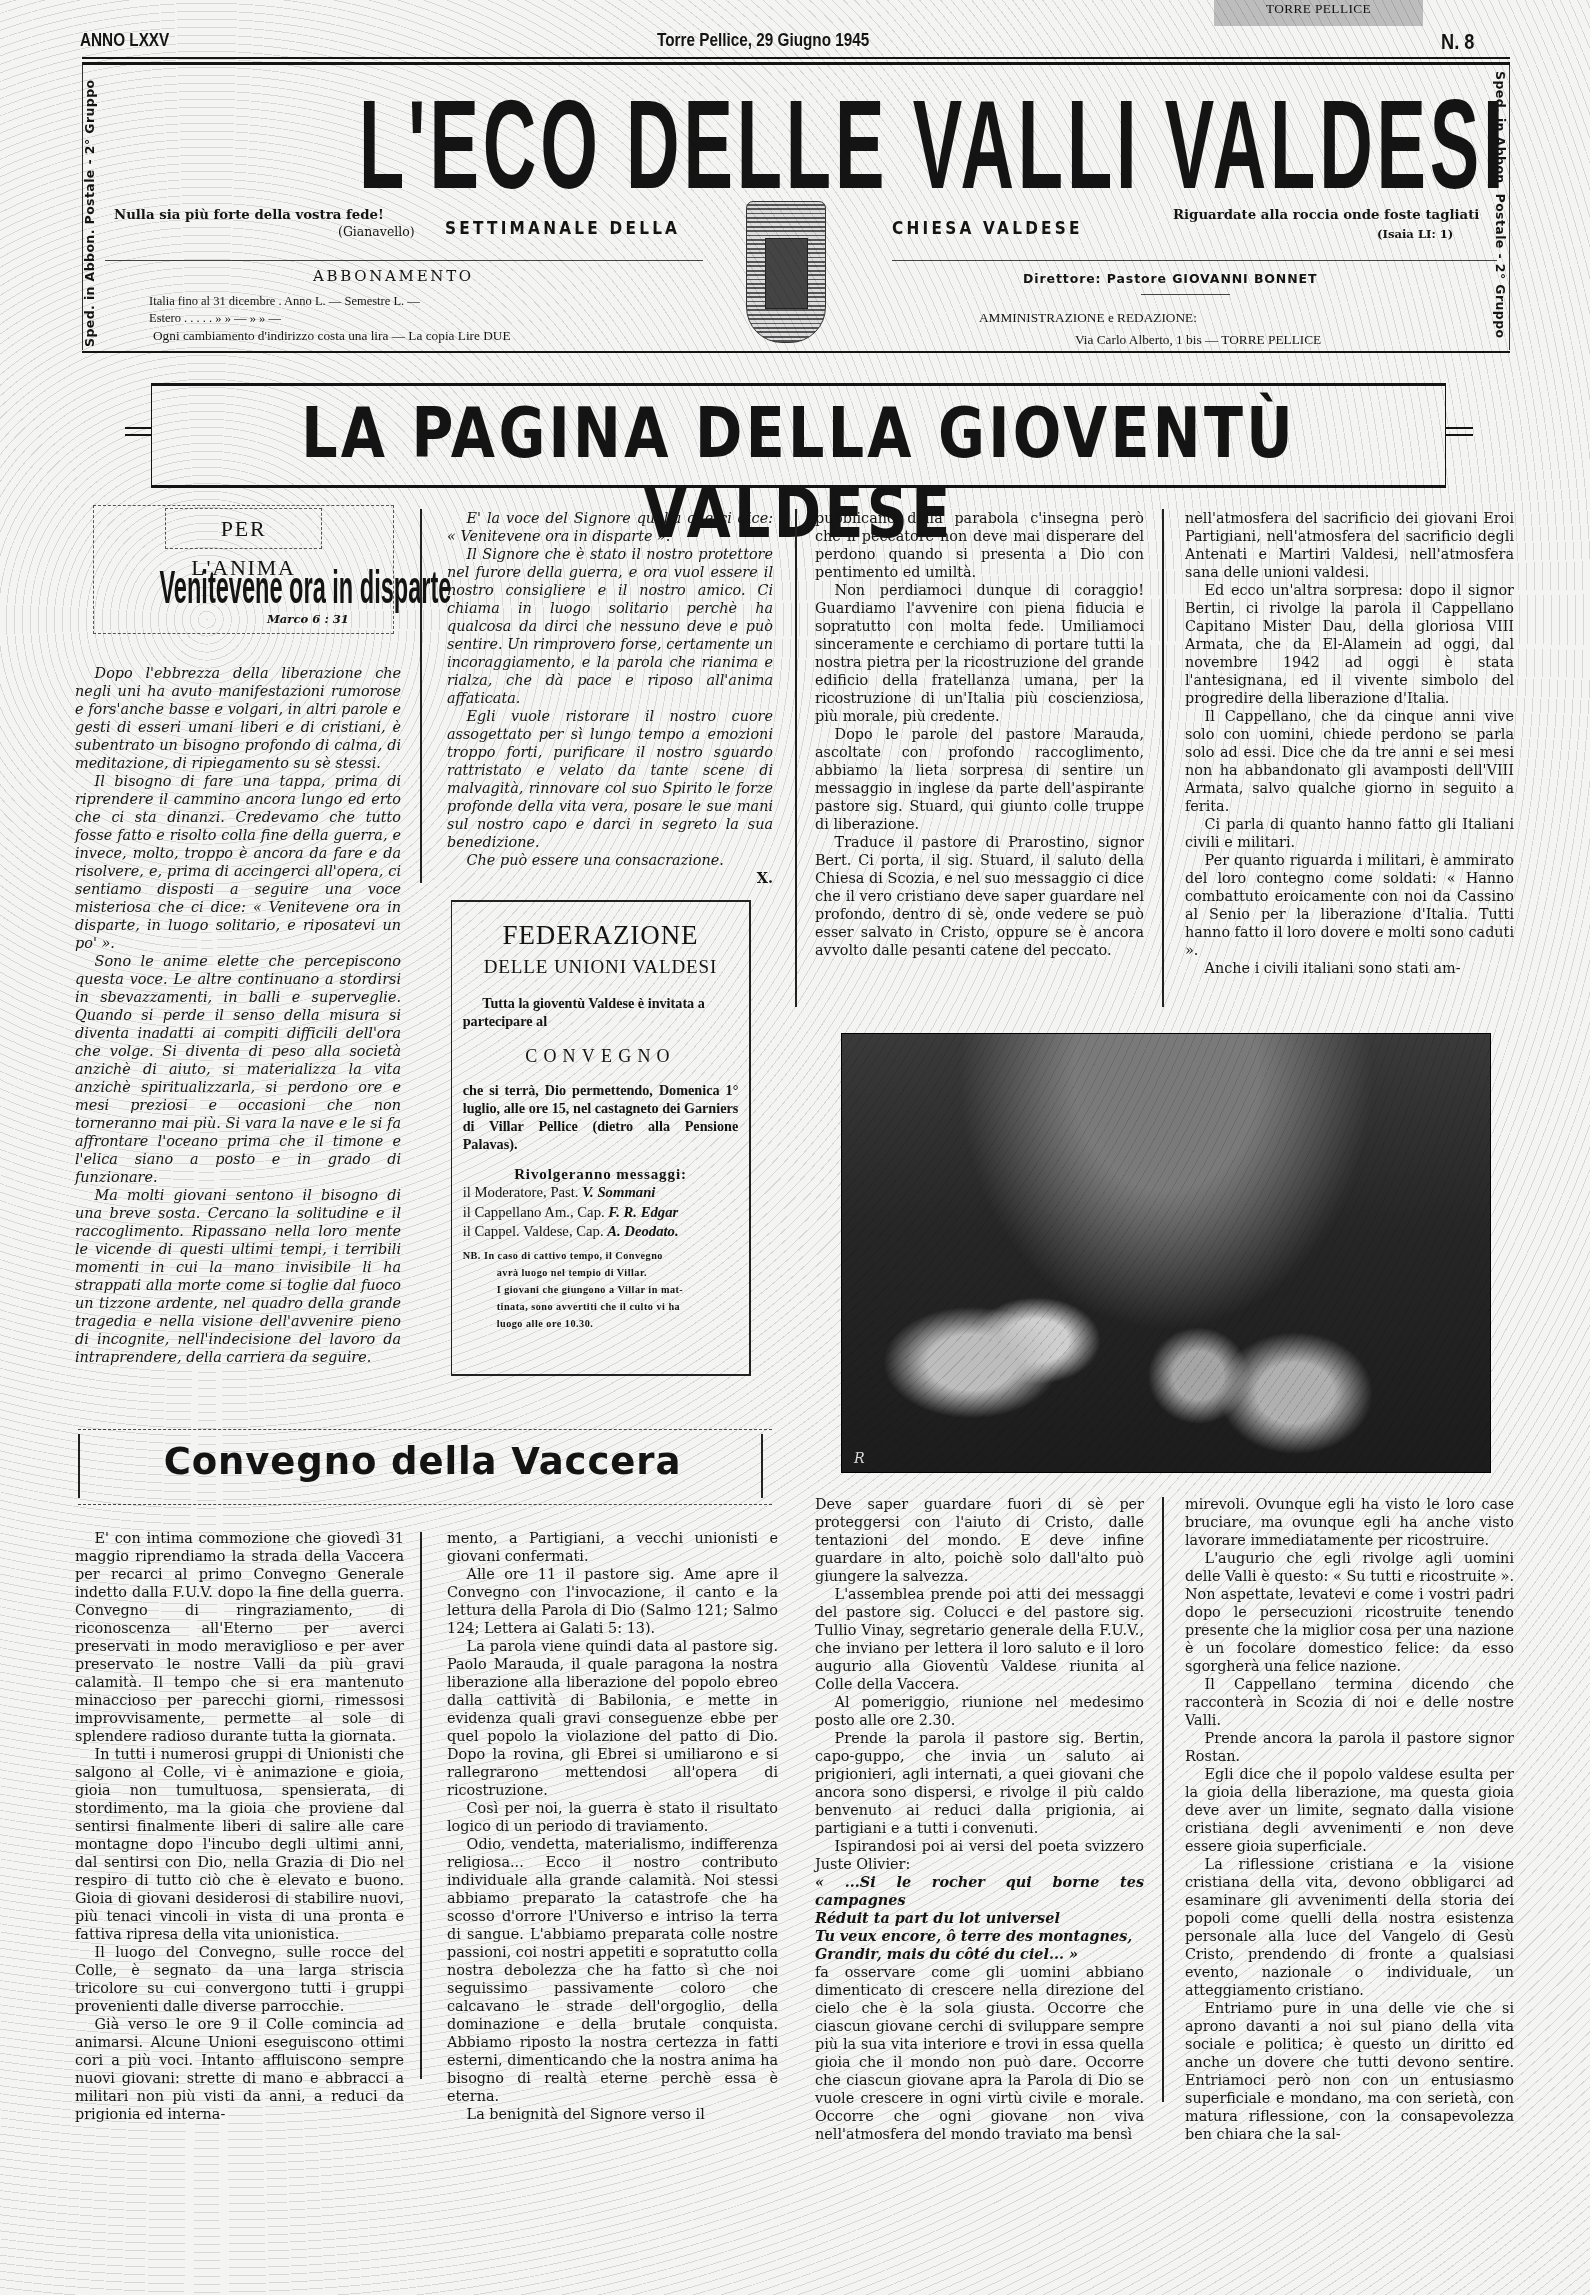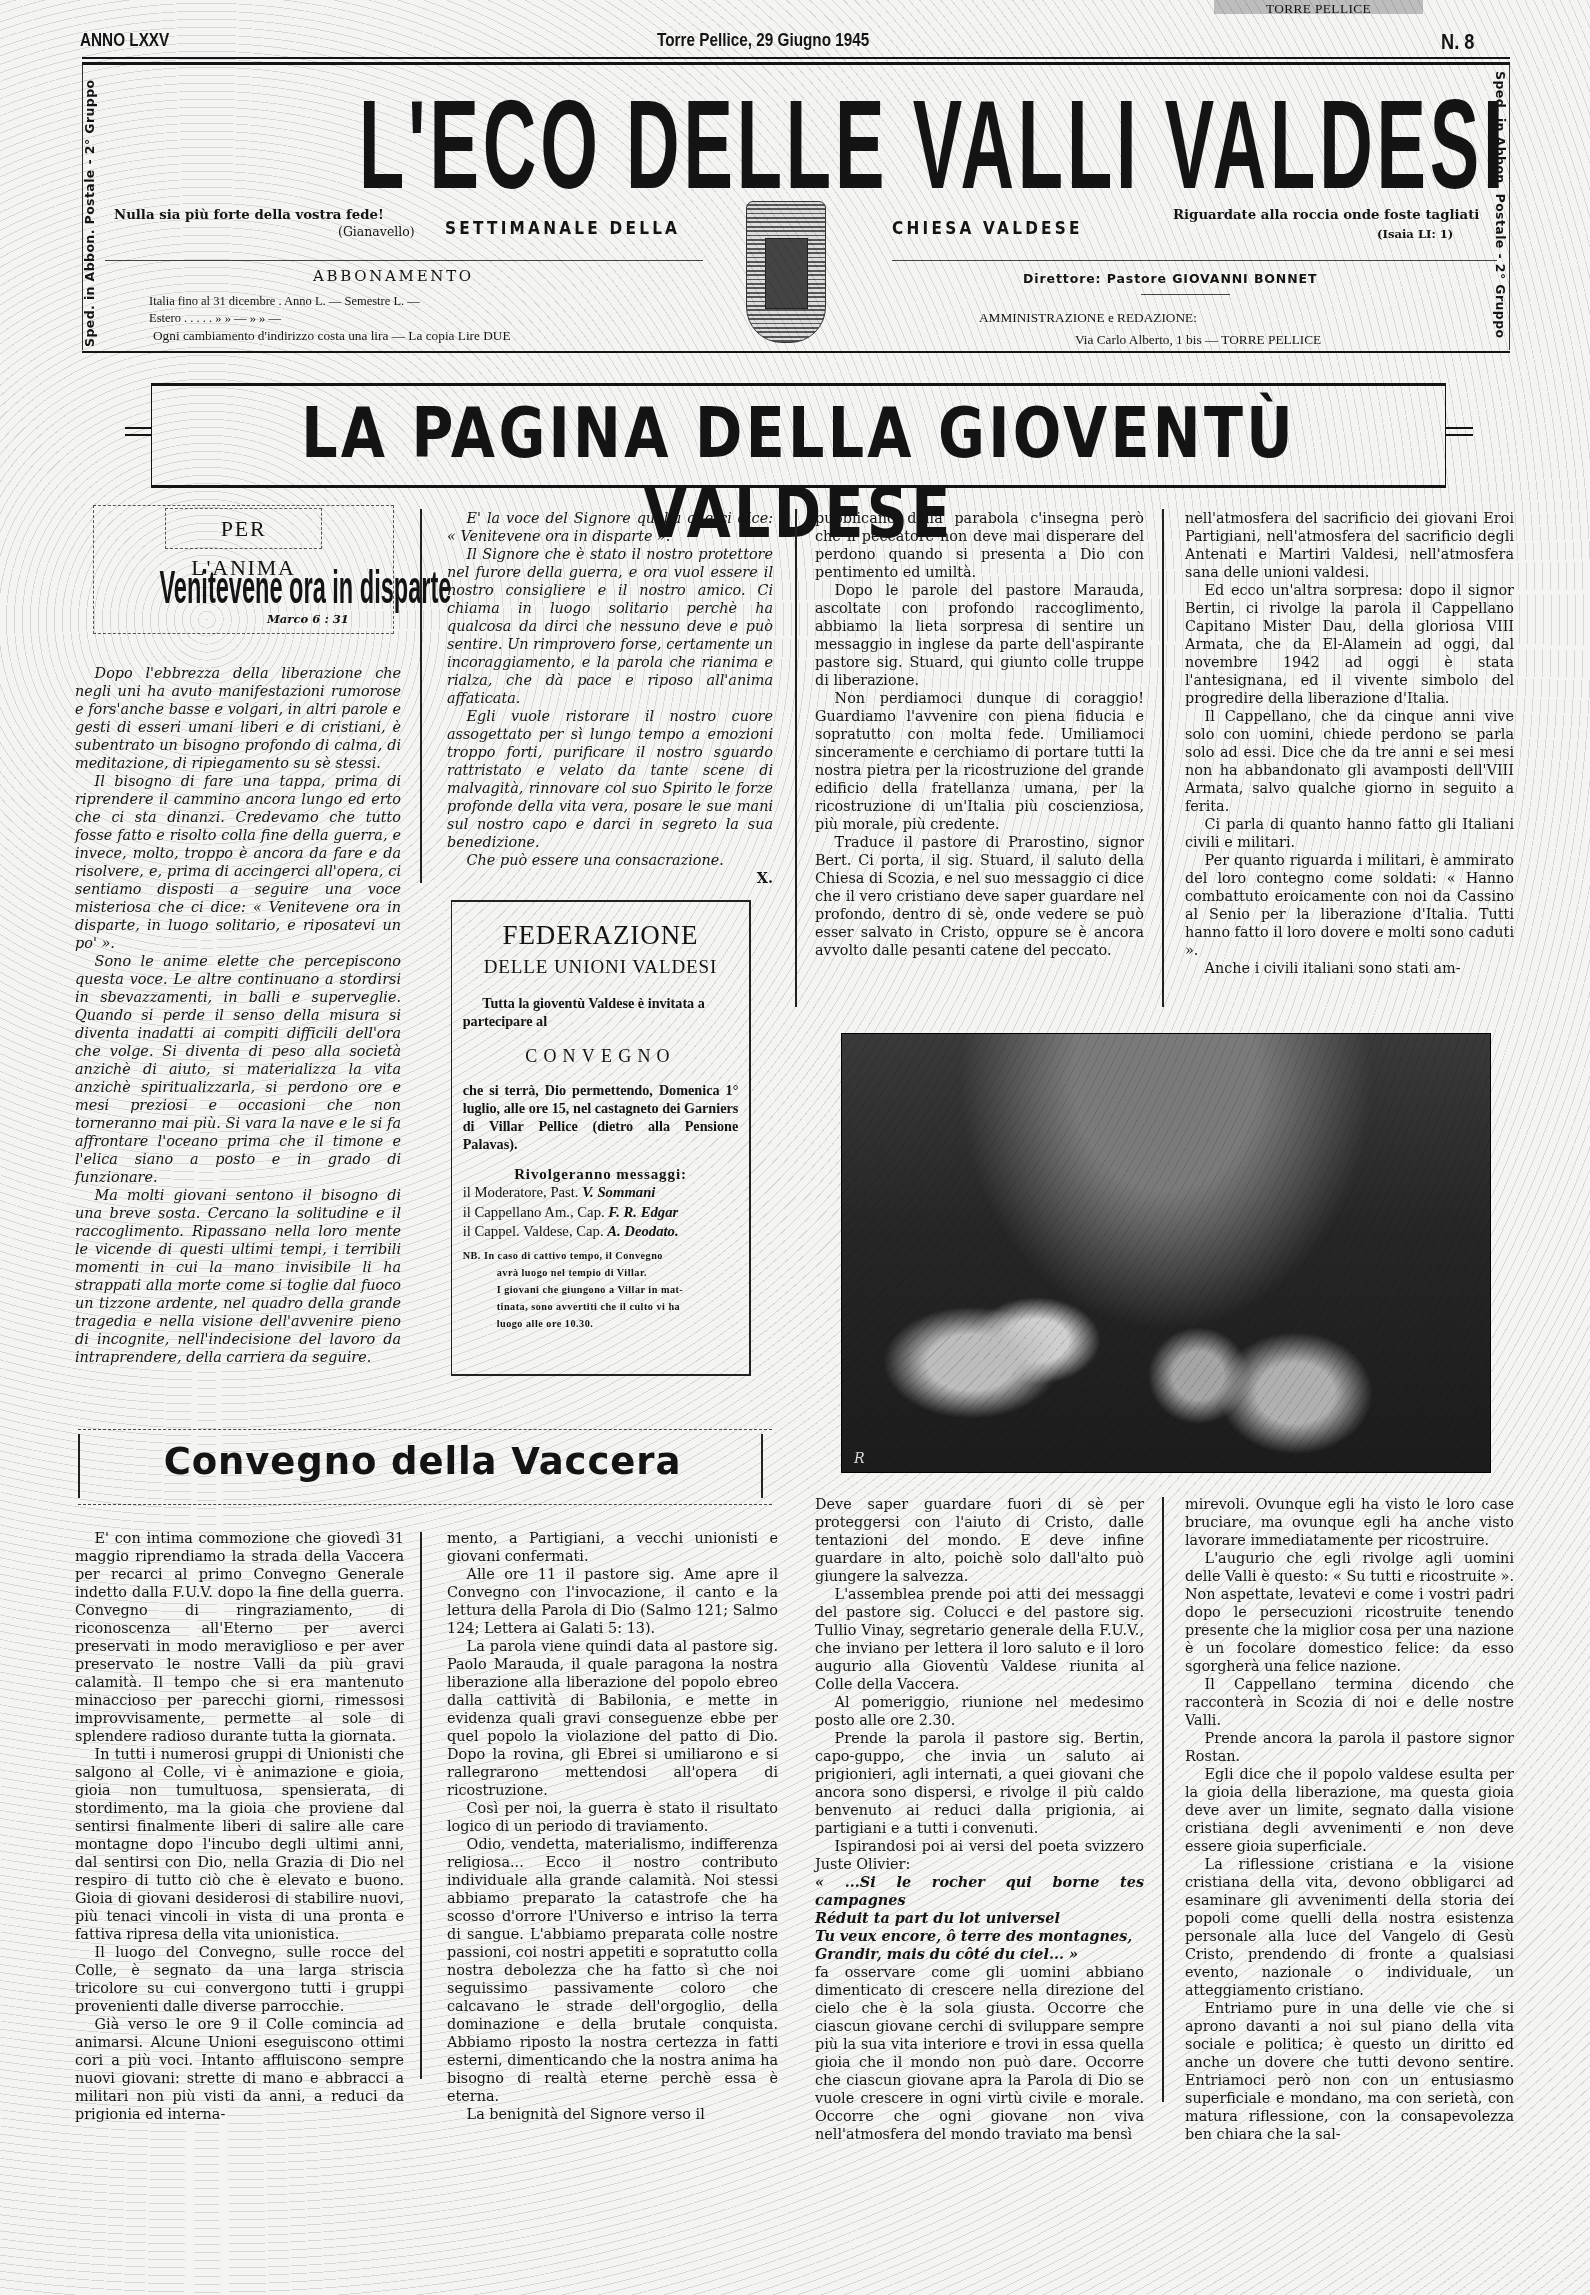--- a/index.html
+++ b/index.html
@@ -1,21 +1,21 @@
 <!DOCTYPE html>
 <html style="font-size:14.2px"><head>
 <meta charset="utf-8">
 <style>
   * { box-sizing: border-box; margin: 0; padding: 0; }
   html, body { width: 1591px; height: 2295px; background: #f4f4f2; overflow: hidden; }
   body { position: relative; font-family: "DejaVu Serif", serif; color: #141414; }
   .abs { position: absolute; }
 
   
-  .stamp { left: 1214px; top: 0; width: 209px; height: 14px; background: #bdbdbd; font: 13.3px "Liberation Serif", serif; text-align: center; line-height: 18px; letter-spacing: 0.4px; }
+  .stamp { left: 1214px; top: 0; width: 209px; height: 26px; background: #bdbdbd; font: 13.3px "Liberation Serif", serif; text-align: center; line-height: 18px; letter-spacing: 0.4px; }
 
   
   .topline { top: 30px; font: bold 18px "Liberation Sans", sans-serif; transform: scaleX(0.85); transform-origin: left; }
   .anno { left: 80px; }
   .dateline { left: 657px; }
   .num { left: 1441px; font-size: 21.4px; }
   .rule { height: 2.7px; background: #141414; }
 
   .side-v { font: bold 12.5px "DejaVu Sans", sans-serif; writing-mode: vertical-rl; white-space: nowrap; letter-spacing: 0.4px; }
 
@@ -156,22 +156,22 @@
     <div style="padding-left:34px;">avrà luogo nel tempio di Villar.</div>
     <div style="padding-left:34px;">I giovani che giungono a Villar in mat-</div>
     <div style="padding-left:34px;">tinata, sono avvertiti che il culto vi ha</div>
     <div style="padding-left:34px;">luogo alle ore 10.30.</div>
   </div>
 </div>
 
 <div class="abs vline" style="left:795px;top:509px;height:498px;"></div>
 <div class="abs col rom" style="left:815px;top:509px;width:329px;">
   <p style="text-indent:0">pubblicano della parabola c'insegna però che il peccatore non deve mai disperare del perdono quando si presenta a Dio con pentimento ed umiltà.</p>
+  <p>Non perdiamoci dunque di coraggio! Guardiamo l'avvenire con piena fiducia e sopratutto con molta fede. Umiliamoci sinceramente e cerchiamo di portare tutti la nostra pietra per la ricostruzione del grande edificio della fratellanza umana, per la ricostruzione di un'Italia più coscienziosa, più morale, più credente.</p>
   <p>Dopo le parole del pastore Marauda, ascoltate con profondo raccoglimento, abbiamo la lieta sorpresa di sentire un messaggio in inglese da parte dell'aspirante pastore sig. Stuard, qui giunto colle truppe di liberazione.</p>
-  <p>Non perdiamoci dunque di coraggio! Guardiamo l'avvenire con piena fiducia e sopratutto con molta fede. Umiliamoci sinceramente e cerchiamo di portare tutti la nostra pietra per la ricostruzione del grande edificio della fratellanza umana, per la ricostruzione di un'Italia più coscienziosa, più morale, più credente.</p>
   <p>Traduce il pastore di Prarostino, signor Bert. Ci porta, il sig. Stuard, il saluto della Chiesa di Scozia, e nel suo messaggio ci dice che il vero cristiano deve saper guardare nel profondo, dentro di sè, onde vedere se può esser salvato in Cristo, oppure se è ancora avvolto dalle pesanti catene del peccato.</p>
 </div>
 
 <div class="abs vline" style="left:1162px;top:509px;height:498px;"></div>
 <div class="abs col rom" style="left:1185px;top:509px;width:329px;">
   <p style="text-indent:0">nell'atmosfera del sacrificio dei giovani Eroi Partigiani, nell'atmosfera del sacrificio degli Antenati e Martiri Valdesi, nell'atmosfera sana delle unioni valdesi.</p>
   <p>Ed ecco un'altra sorpresa: dopo il signor Bertin, ci rivolge la parola il Cappellano Capitano Mister Dau, della gloriosa VIII Armata, che da El-Alamein ad oggi, dal novembre 1942 ad oggi è stata l'antesignana, ed il vivente simbolo del progredire della liberazione d'Italia.</p>
   <p>Il Cappellano, che da cinque anni vive solo con uomini, chiede perdono se parla solo ad essi. Dice che da tre anni e sei mesi non ha abbandonato gli avamposti dell'VIII Armata, salvo qualche giorno in seguito a ferita.</p>
   <p>Ci parla di quanto hanno fatto gli Italiani civili e militari.</p>
   <p>Per quanto riguarda i militari, è ammirato del loro contegno come soldati: « Hanno combattuto eroicamente con noi da Cassino al Senio per la liberazione d'Italia. Tutti hanno fatto il loro dovere e molti sono caduti ».</p>

